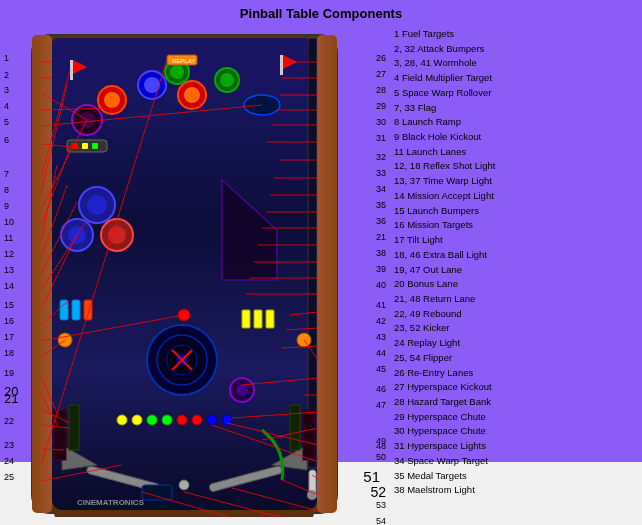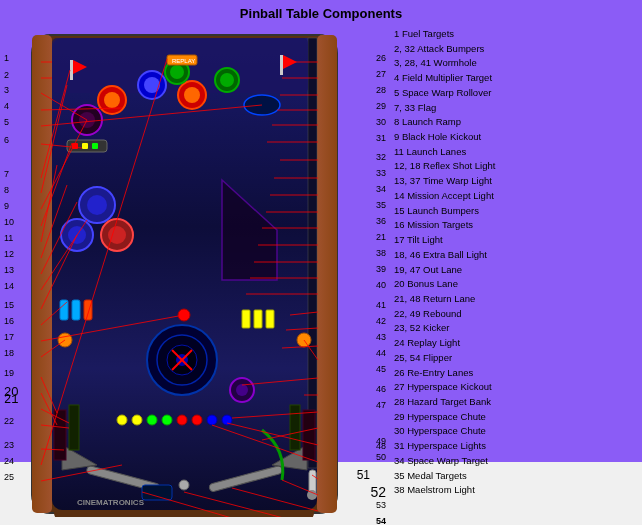--- a/index.html
+++ b/index.html
@@ -292,24 +292,24 @@
           <span style="position:absolute; top:275px; right:2px; font-size:9px;">41</span>
           <span style="position:absolute; top:291px; right:2px; font-size:9px;">42</span>
           <span style="position:absolute; top:307px; right:2px; font-size:9px;">43</span>
           <span style="position:absolute; top:323px; right:2px; font-size:9px;">44</span>
           <span style="position:absolute; top:339px; right:2px; font-size:9px;">45</span>
           <span style="position:absolute; top:359px; right:2px; font-size:9px;">46</span>
           <span style="position:absolute; top:375px; right:2px; font-size:9px;">47</span>
           <span style="position:absolute; top:416px; right:2px; font-size:9px;">48</span>
           <span style="position:absolute; top:411px; right:2px; font-size:9px;">49</span>
           <span style="position:absolute; top:427px; right:2px; font-size:9px;">50</span>
-          <span style="position:absolute; top:443px; right:18px; font-size:12px;">51</span>
+          <span style="position:absolute; top:443px; right:8px; font-size:15px;">51</span>
           <span style="position:absolute; top:459px; right:2px; font-size:14px;">52</span>
           <span style="position:absolute; top:475px; right:2px; font-size:9px;">53</span>
-          <span style="position:absolute; top:491px; right:2px; font-size:9px;font-weight:bold;">54</span>
+          <span style="position:absolute; top:491px; right:2px; font-size:9px;">54</span>
 
         </div>
       </div>
     </div>
 
     <div class="right-list">
       <div>1 Fuel Targets</div>
       <div>2, 32 Attack Bumpers</div>
       <div>3, 28, 41 Wormhole</div>
       <div>4 Field Multiplier Target</div>

